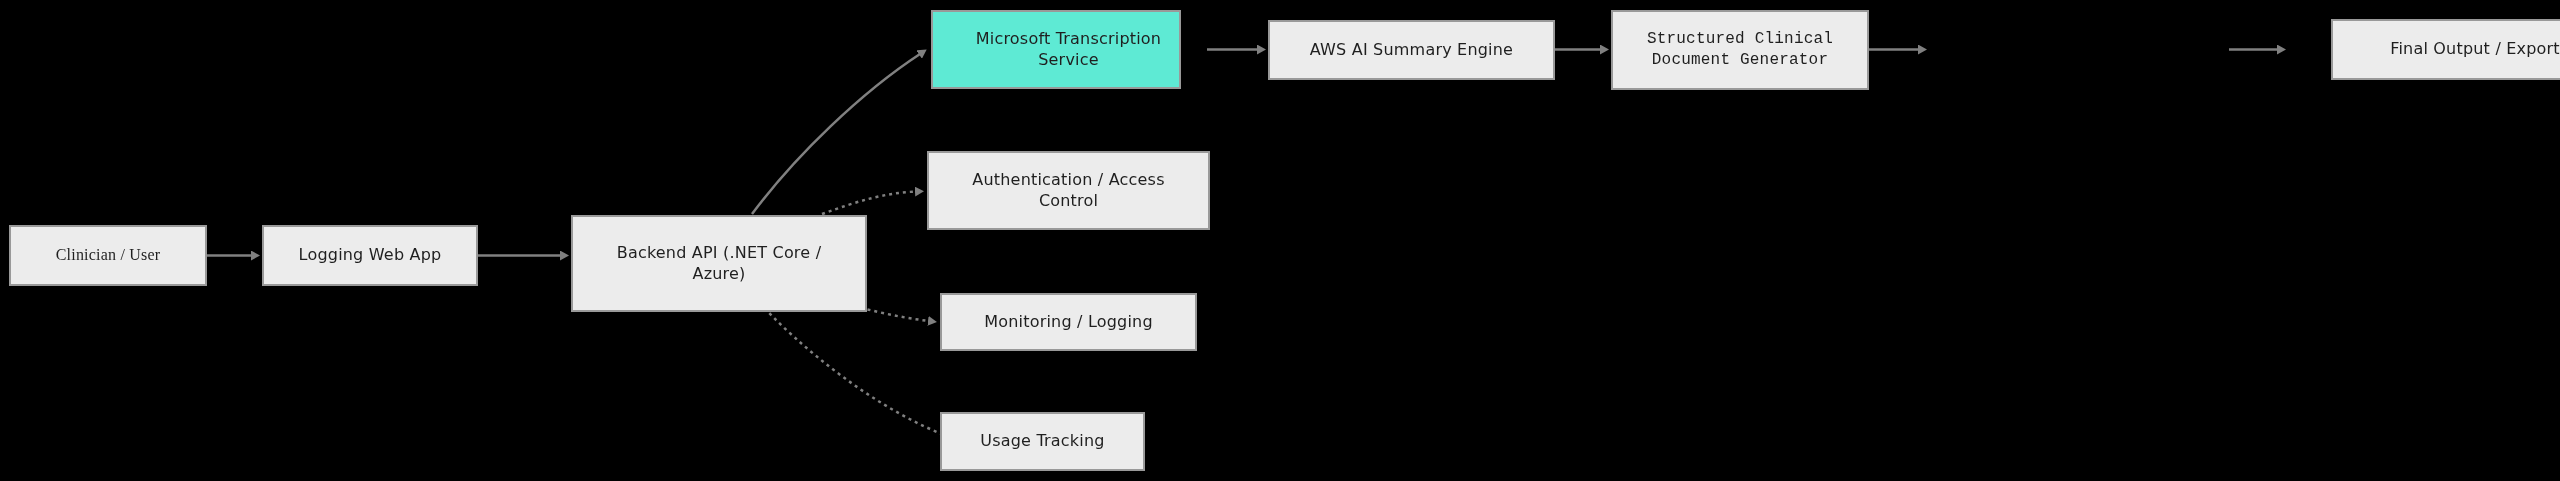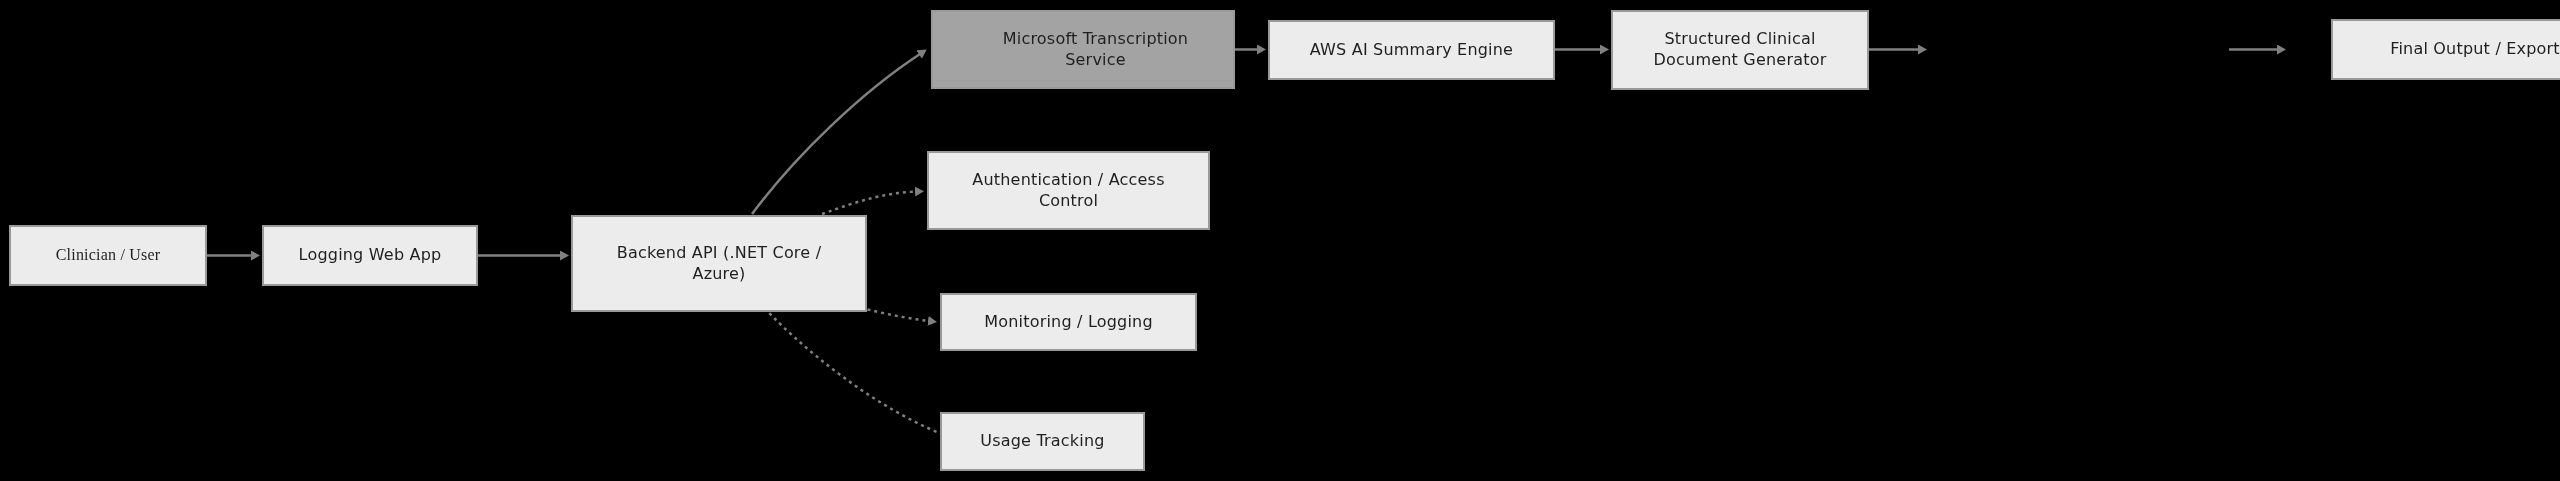--- a/index.html
+++ b/index.html
@@ -54,20 +54,20 @@
         <path d="M1207,49.5 H1258" fill="none" stroke="#808080" stroke-width="2.5" marker-end="url(#arrowhead)"></path>
         <path d="M1551,49.5 H1601" fill="none" stroke="#808080" stroke-width="2.5" marker-end="url(#arrowhead)"></path>
         <path d="M1869,49.5 H1919" fill="none" stroke="#808080" stroke-width="2.5" marker-end="url(#arrowhead)"></path>
         <path d="M2229,49.5 H2278" fill="none" stroke="#808080" stroke-width="2.5" marker-end="url(#arrowhead)"></path>
       </g>
   </svg>
 
 <div class="node" style="left: 9px; top: 225px; width: 198px; height: 61px; background: rgb(236, 236, 236); border-color: rgb(153, 153, 153); color: rgb(31, 31, 31); font-family: Liberation Serif, serif;">Clinician / User</div>
     <div class="node" style="left: 262px; top: 225px; width: 216px; height: 61px; background: rgb(236, 236, 236); border-color: rgb(153, 153, 153); color: rgb(31, 31, 31);">Logging Web App</div>
     <div class="node" style="left: 571px; top: 215px; width: 296px; height: 97px; background: rgb(236, 236, 236); border-color: rgb(153, 153, 153); color: rgb(31, 31, 31);">Backend API (.NET Core / Azure)</div>
-    <div class="node" style="left: 931px; top: 10px; width: 304px; height: 79px; background: #a3a3a3; border-color: rgb(153, 153, 153); color: rgb(31, 31, 31); padding-left: 40px;">Microsoft Transcription Service</div>
+    <div class="node" style="left: 931px; top: 10px; width: 250px; height: 79px; background: #5eead4; border-color: rgb(153, 153, 153); color: rgb(31, 31, 31); padding-left: 40px;">Microsoft Transcription Service</div>
     <div class="node" style="left: 1268px; top: 20px; width: 287px; height: 60px; background: rgb(236, 236, 236); border-color: rgb(153, 153, 153); color: rgb(31, 31, 31);">AWS AI Summary Engine</div>
-    <div class="node" style="left: 1611px; top: 10px; width: 258px; height: 80px; background: rgb(236, 236, 236); border-color: rgb(153, 153, 153); color: rgb(31, 31, 31);">Structured Clinical Document Generator</div>
+    <div class="node" style="left: 1611px; top: 10px; width: 258px; height: 80px; background: rgb(236, 236, 236); border-color: rgb(153, 153, 153); color: rgb(31, 31, 31); font-family: Liberation Mono, monospace;">Structured Clinical Document Generator</div>
     <div class="node" style="left: 2288px; top: 19px; width: 288px; height: 61px; background: rgb(236, 236, 236); border-color: rgb(153, 153, 153); color: rgb(31, 31, 31); margin-left: 43px;">Final Output / Export</div>
     <div class="node" style="left: 927px; top: 151px; width: 283px; height: 79px; background: rgb(236, 236, 236); border-color: rgb(153, 153, 153); color: rgb(31, 31, 31);">Authentication / Access Control</div>
     <div class="node" style="left: 940px; top: 293px; width: 257px; height: 58px; background: rgb(236, 236, 236); border-color: rgb(153, 153, 153); color: rgb(31, 31, 31);">Monitoring / Logging</div>
     <div class="node" style="left: 940px; top: 412px; width: 205px; height: 59px; background: rgb(236, 236, 236); border-color: rgb(153, 153, 153); color: rgb(31, 31, 31);">Usage Tracking</div>
   </div>
 
 </body></html>

